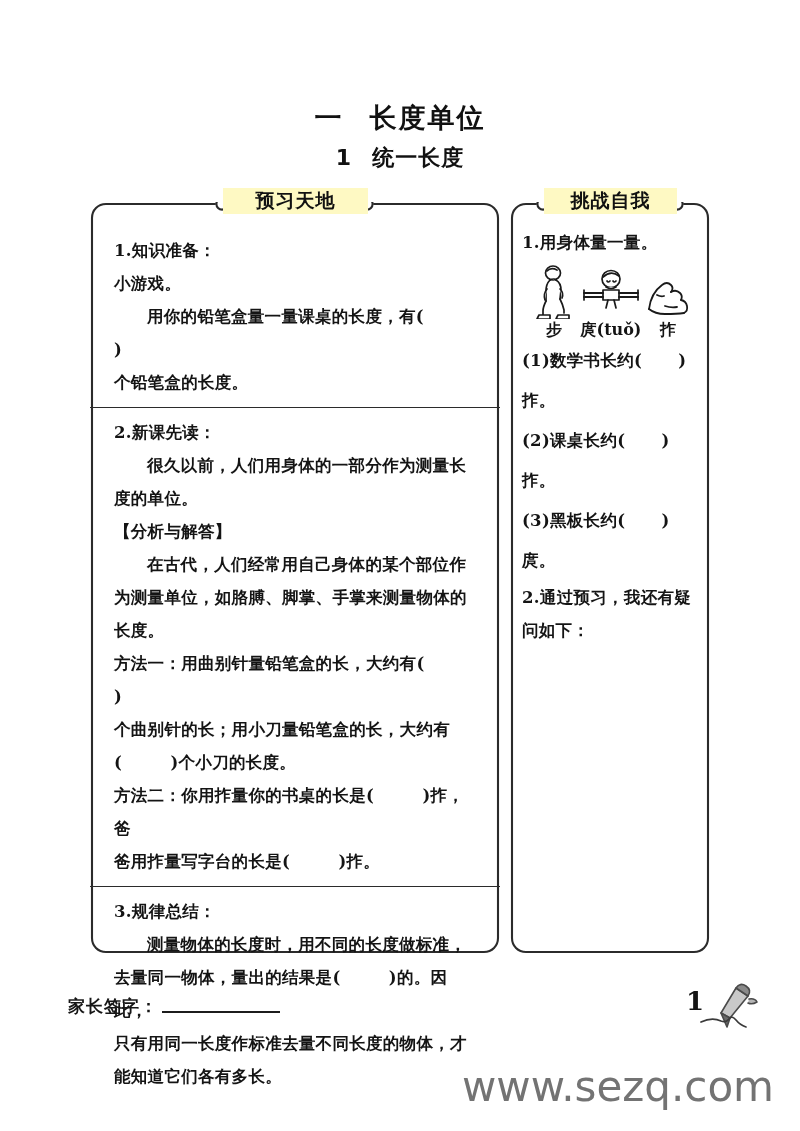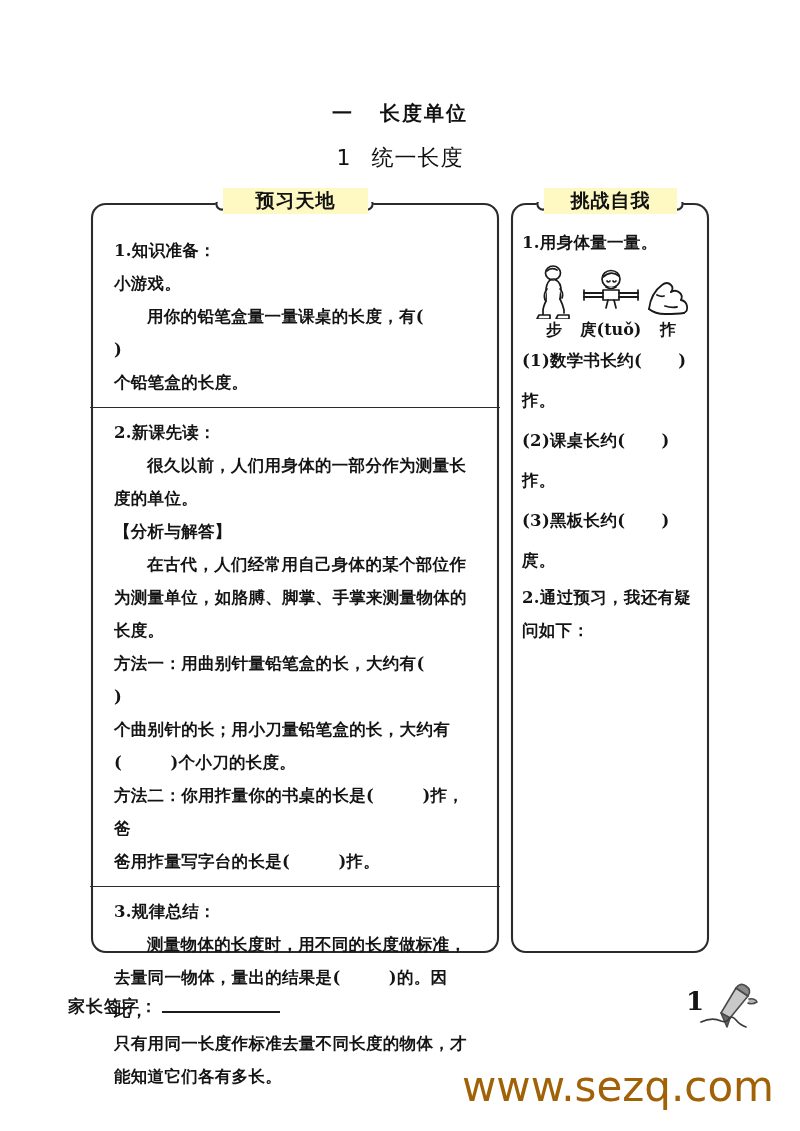--- a/index.html
+++ b/index.html
@@ -22,36 +22,36 @@
     inset: 0;
   }
 
   
   .chapter-title {
     position: absolute;
     top: 100px;
     left: 0;
     width: 800px;
     text-align: center;
-    font-size: 20px;
+    font-size: 27px;
     font-weight: bold;
     letter-spacing: 2px;
     font-family: "DejaVu Sans", "Liberation Sans", sans-serif;
     color: #111;
   }
   .chapter-title .num { margin-right: 26px; }
 
   .lesson-title {
     position: absolute;
     top: 143px;
     left: 0;
     width: 800px;
     text-align: center;
     font-size: 22px;
-    font-weight: normal;
+    font-weight: bold;
     letter-spacing: 1px;
     color: #111;
   }
   .lesson-title .num { margin-right: 20px; }
 
   
   .panel {
     position: absolute;
     box-sizing: border-box;
   }
@@ -164,21 +164,21 @@
     position: absolute;
     right: 28px;
     top: 982px;
   }
 
   .watermark {
     position: absolute;
     right: 26px;
     top: 1062px;
     font-size: 42px;
-    color: #a16207;
+    color: #737373;
     font-family: "DejaVu Sans", "Liberation Sans", sans-serif;
     letter-spacing: 0px;
     white-space: nowrap;
   }
 </style>
 </head>
 <body>
 
 <div class="page">
 

